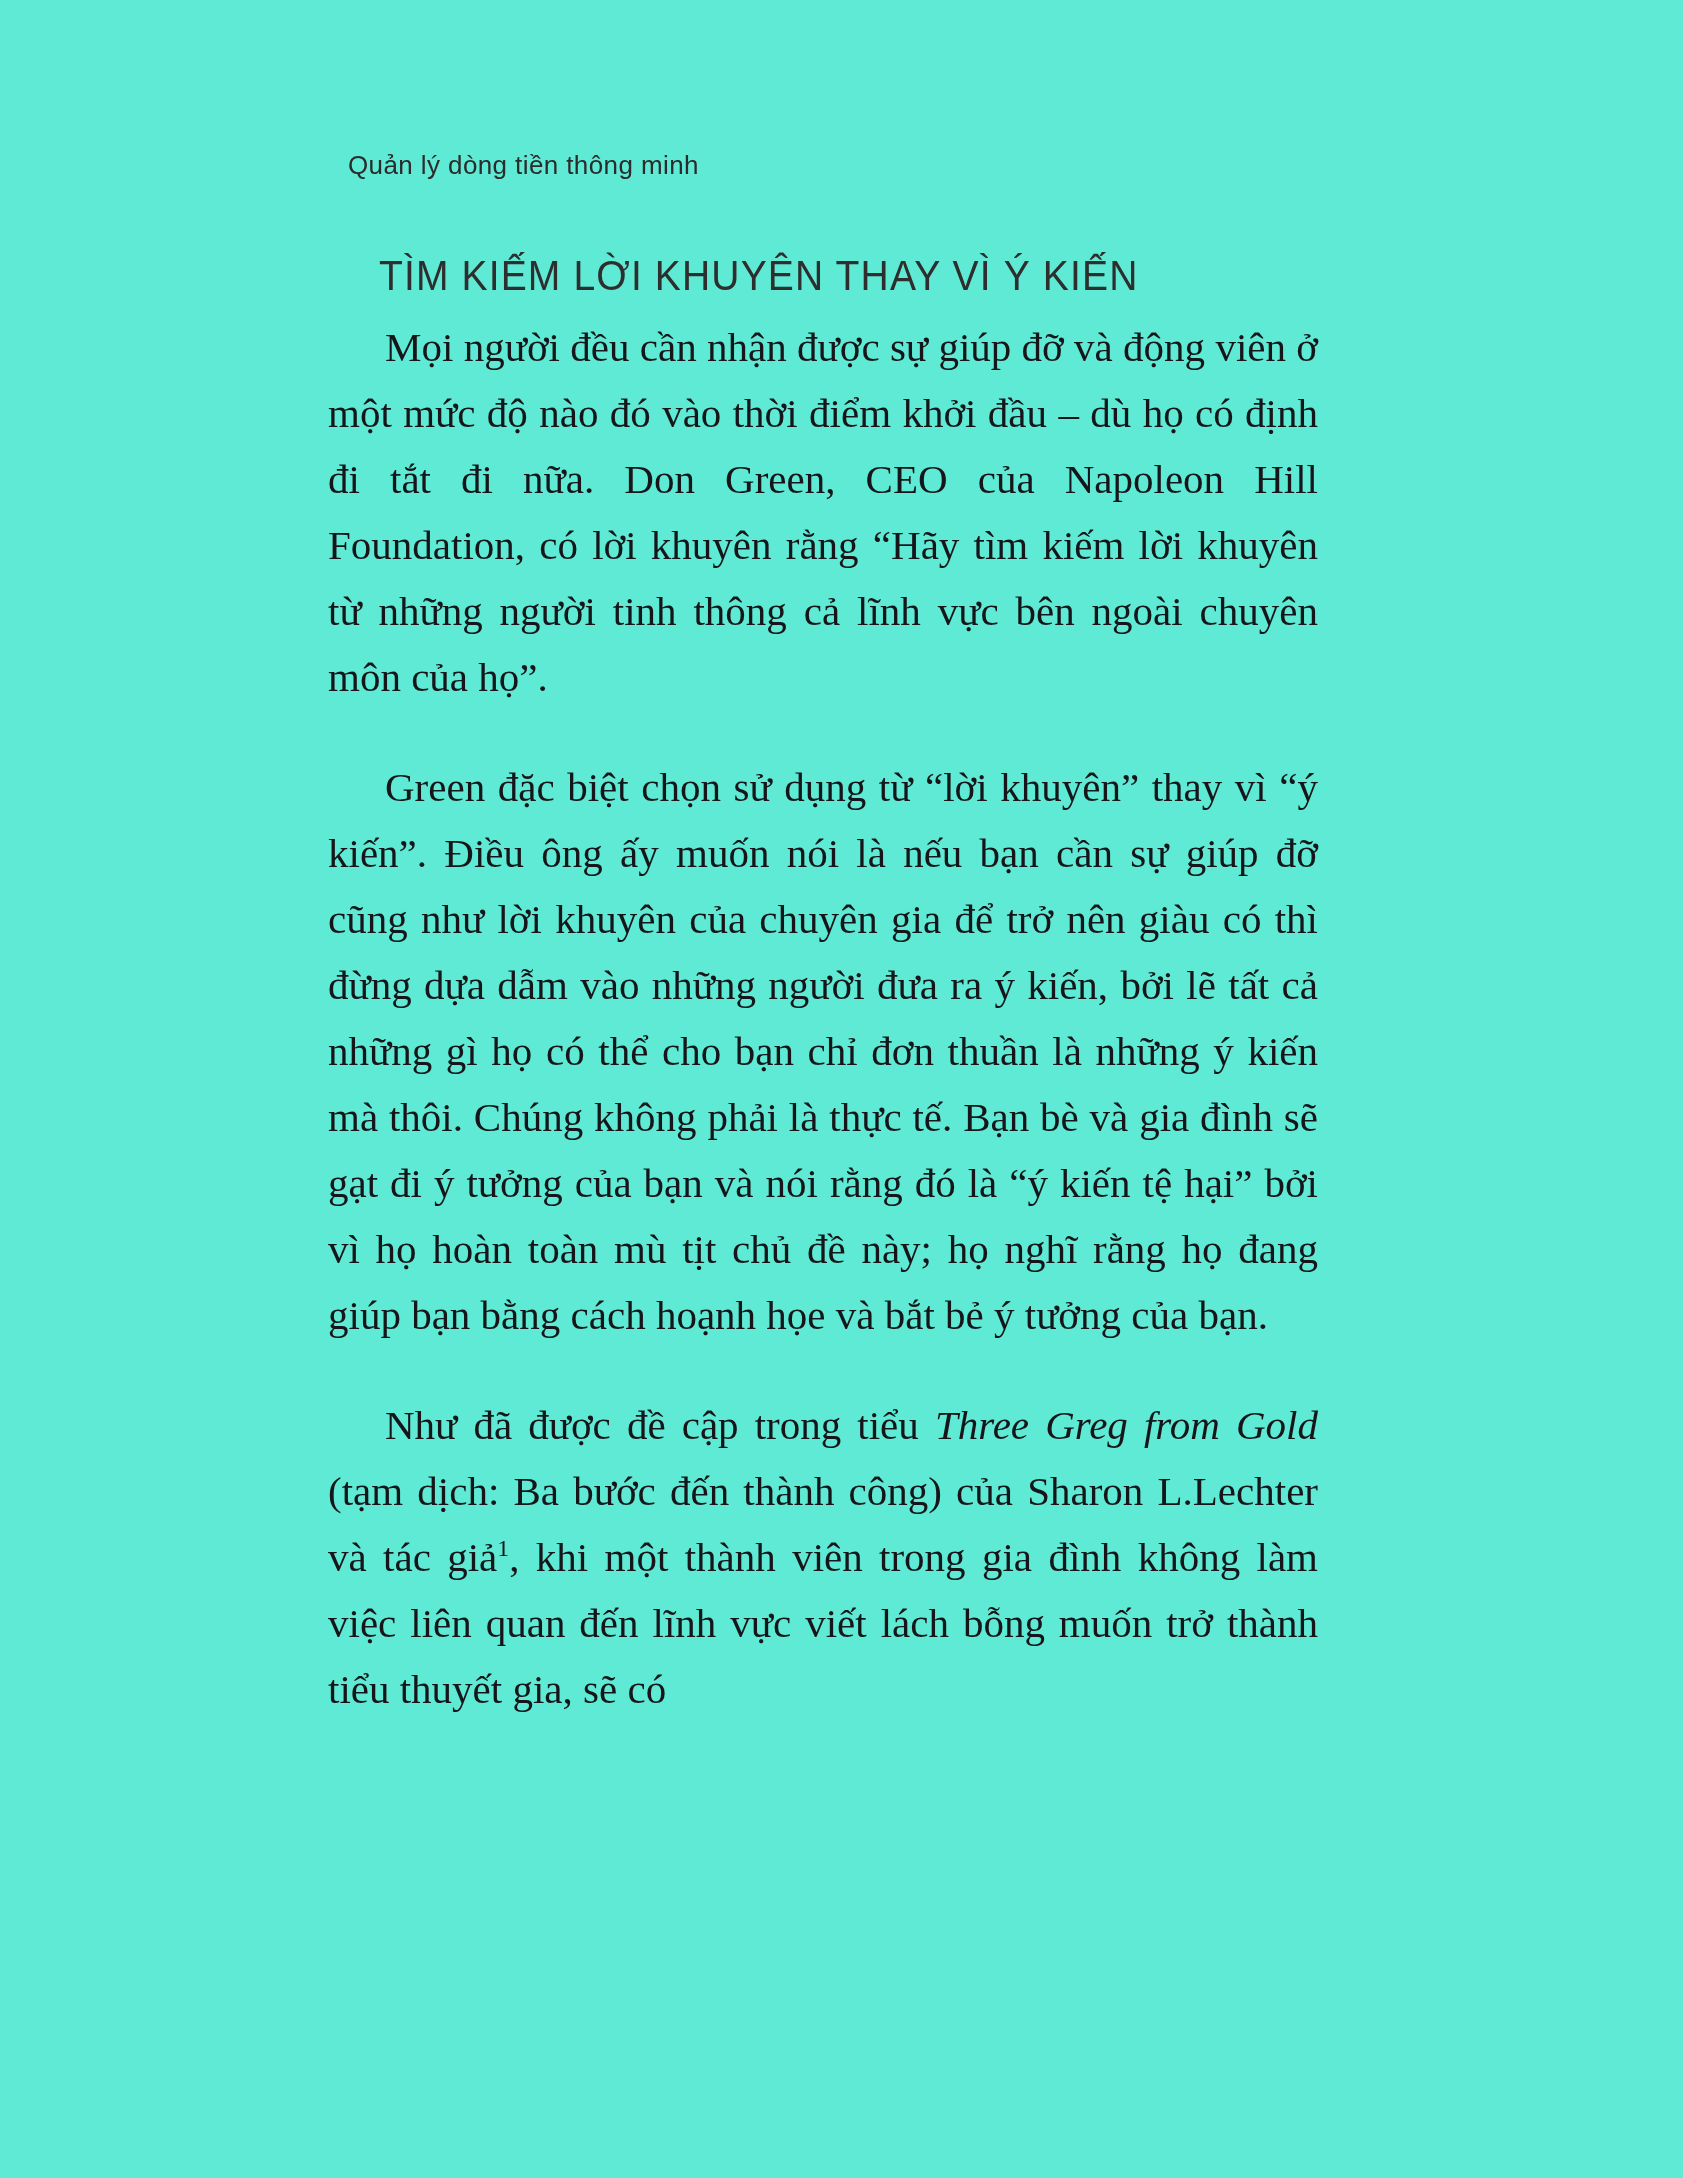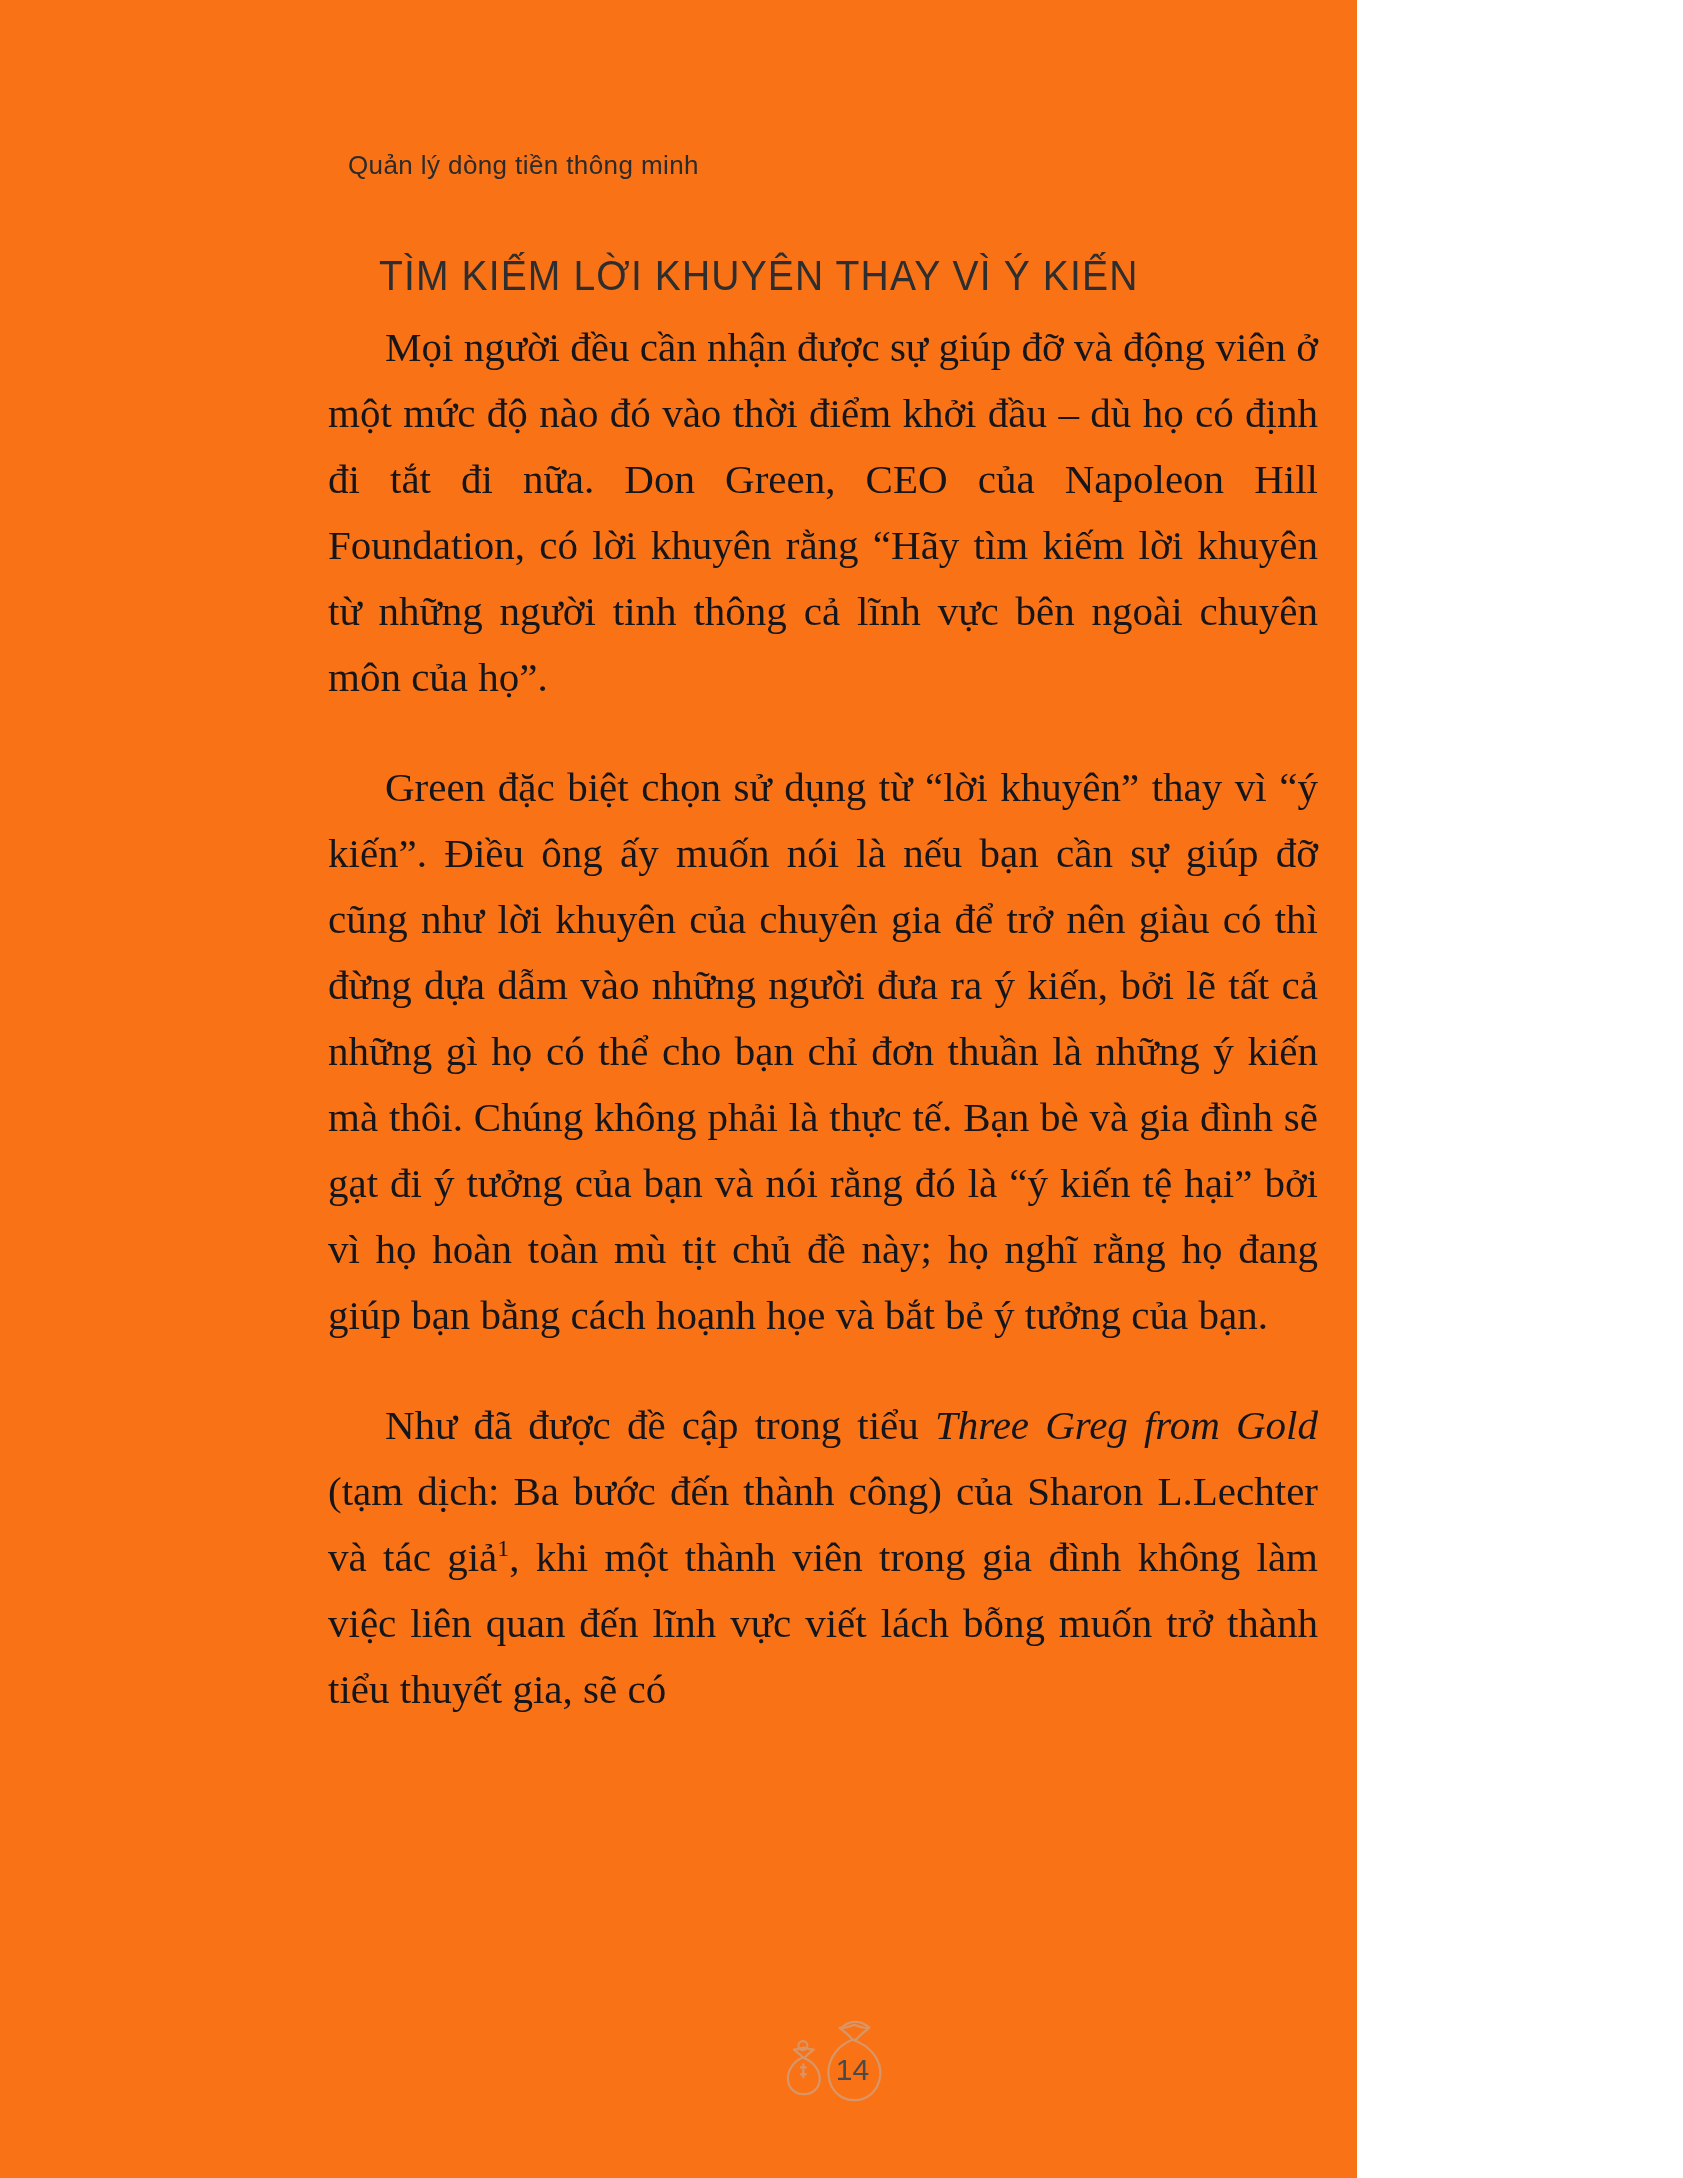--- a/index.html
+++ b/index.html
@@ -3,23 +3,23 @@
 <meta charset="utf-8">
 <style>
   html, body {
     margin: 0;
     padding: 0;
     background: #ffffff;
   }
 
   #page {
     position: relative;
-    width: 1357px;
+    width: 1683px;
     height: 2178px;
-    background: #f97316;
+    background: #5eead4;
     overflow: hidden;
     font-family: "Liberation Serif", "DejaVu Serif", serif;
     color: #1b1b1b;
   }
 
   
   .running-header {
     position: absolute;
     left: 348px;
     top: 150px;
@@ -154,35 +154,15 @@
 
     <p class="body-par">Mọi người đều cần nhận được sự giúp đỡ và động viên ở một mức độ nào đó vào thời điểm khởi đầu – dù họ có định đi tắt đi nữa. Don Green, CEO của Napoleon Hill Foundation, có lời khuyên rằng “Hãy tìm kiếm lời khuyên từ những người tinh thông cả lĩnh vực bên ngoài chuyên môn của họ”.</p>
 
     <p class="body-par gap">Green đặc biệt chọn sử dụng từ “lời khuyên” thay vì “ý kiến”. Điều ông ấy muốn nói là nếu bạn cần sự giúp đỡ cũng như lời khuyên của chuyên gia để trở nên giàu có thì đừng dựa dẫm vào những người đưa ra ý kiến, bởi lẽ tất cả những gì họ có thể cho bạn chỉ đơn thuần là những ý kiến mà thôi. Chúng không phải là thực tế. Bạn bè và gia đình sẽ gạt đi ý tưởng của bạn và nói rằng đó là “ý kiến tệ hại” bởi vì họ hoàn toàn mù tịt chủ đề này; họ nghĩ rằng họ đang giúp bạn bằng cách hoạnh họe và bắt bẻ ý tưởng của bạn.</p>
 
     <p class="body-par gap"><span>Như đã được đề cập trong tiểu </span><span class="ital">Three Greg from Gold</span><span> (tạm dịch: Ba bước đến thành công) của Sharon L.Lechter và tác giả</span><sup class="fn-ref">1</sup><span>, khi một thành viên trong gia đình không làm việc liên quan đến lĩnh vực viết lách bỗng muốn trở thành tiểu thuyết gia, sẽ có</span></p>
 
   </div>
 
 
-  <div class="folio">
-    <div class="folio-inner">
-      <span class="ornament">
-        <svg viewBox="0 0 150 110" width="149" height="109" aria-hidden="true">
-          <g fill="none" stroke="#b9b9b9" stroke-width="2.2" stroke-linecap="round" stroke-linejoin="round">
-
-            <path d="M36 52 c-3 -4 -7 -6 -9 -8 c3 0 7 -1 10 -2 c3 1 7 2 10 2 c-2 2 -6 4 -9 8 z"></path>
-            <path d="M36 52 c-10 4 -16 14 -15 23 c1 9 8 14 16 14 c8 0 15 -5 16 -14 c1 -9 -6 -19 -17 -23 z"></path>
-            <circle cx="36" cy="40" r="4.5"></circle>
-            <path d="M34 62 h5 m-5 7 h5 m-2.5 -10 v13"></path>
-
-            <path d="M86 34 c-4 -6 -10 -9 -13 -12 c5 1 10 -1 15 -3 c5 2 10 4 15 3 c-3 3 -9 6 -13 12 z"></path>
-            <path d="M86 34 c-16 6 -26 22 -24 37 c2 15 13 24 26 24 c13 0 24 -9 26 -24 c2 -15 -9 -31 -28 -37 z"></path>
-            <path d="M75 22 c4 -4 9 -6 14 -6 c5 0 10 2 14 6"></path>
-          </g>
-        </svg>
-      </span>
-      <span class="folio-number">14</span>
-    </div>
-  </div>
 
 </div>
 
 
 </body></html>

